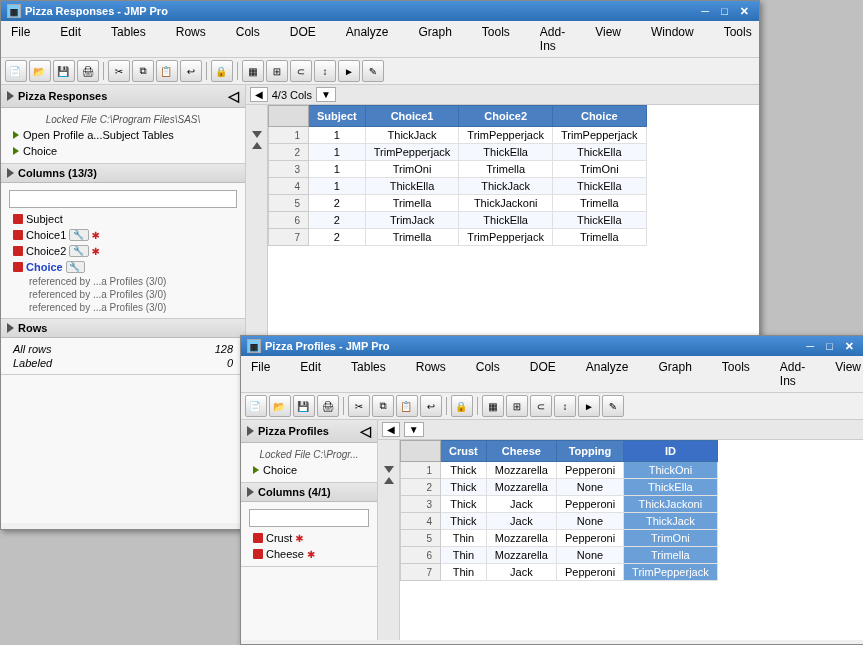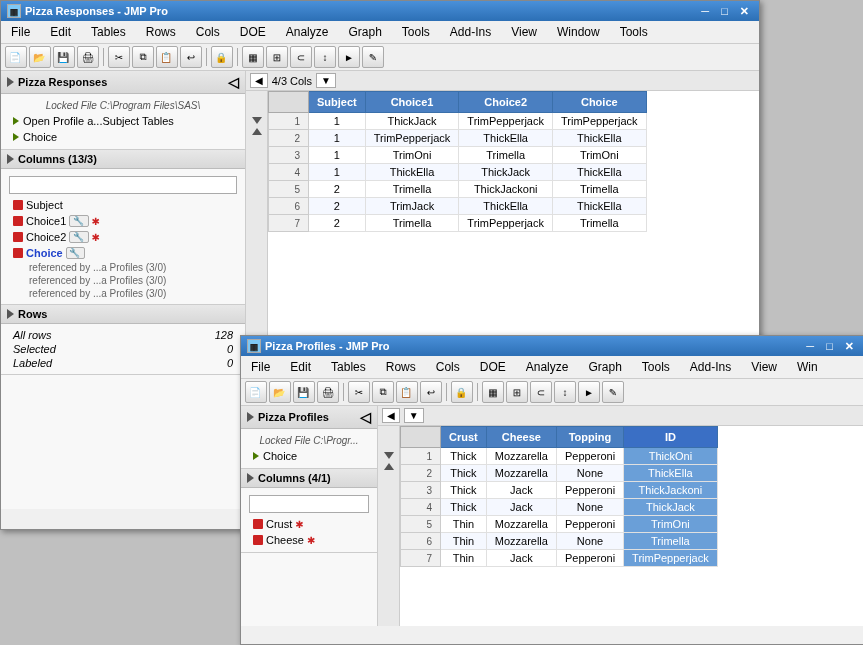--- a/index.html
+++ b/index.html
@@ -34,21 +34,21 @@
       text-align: center;
       line-height: 14px;
       color: #222;
     }
 
     .menu-bar {
       background: #f0f0f0;
       border-bottom: 1px solid #ccc;
       padding: 2px 4px;
       display: flex;
-      gap: 8px;
+      gap: 18px;
     }
 
     .menu-item {
       padding: 2px 6px;
       cursor: pointer;
       font-size: 12px;
       border-radius: 2px;
     }
 
     .toolbar {
@@ -398,24 +398,20 @@
           <span>Rows</span>
         </div>
         <div class="panel-content">
           <table class="rows-table">
             <tbody>
                 <tr>
               <td>All rows</td>
               <td>128</td>
             </tr>
             <tr>
-              <td>Selected</td>
-              <td>0</td>
-            </tr>
-            <tr>
               <td>Labeled</td>
               <td>0</td>
             </tr>
           </tbody>
             </table>
         </div>
       </div>
     </div>
 
     <div class="data-area" style="display:flex; flex-direction:column;">

